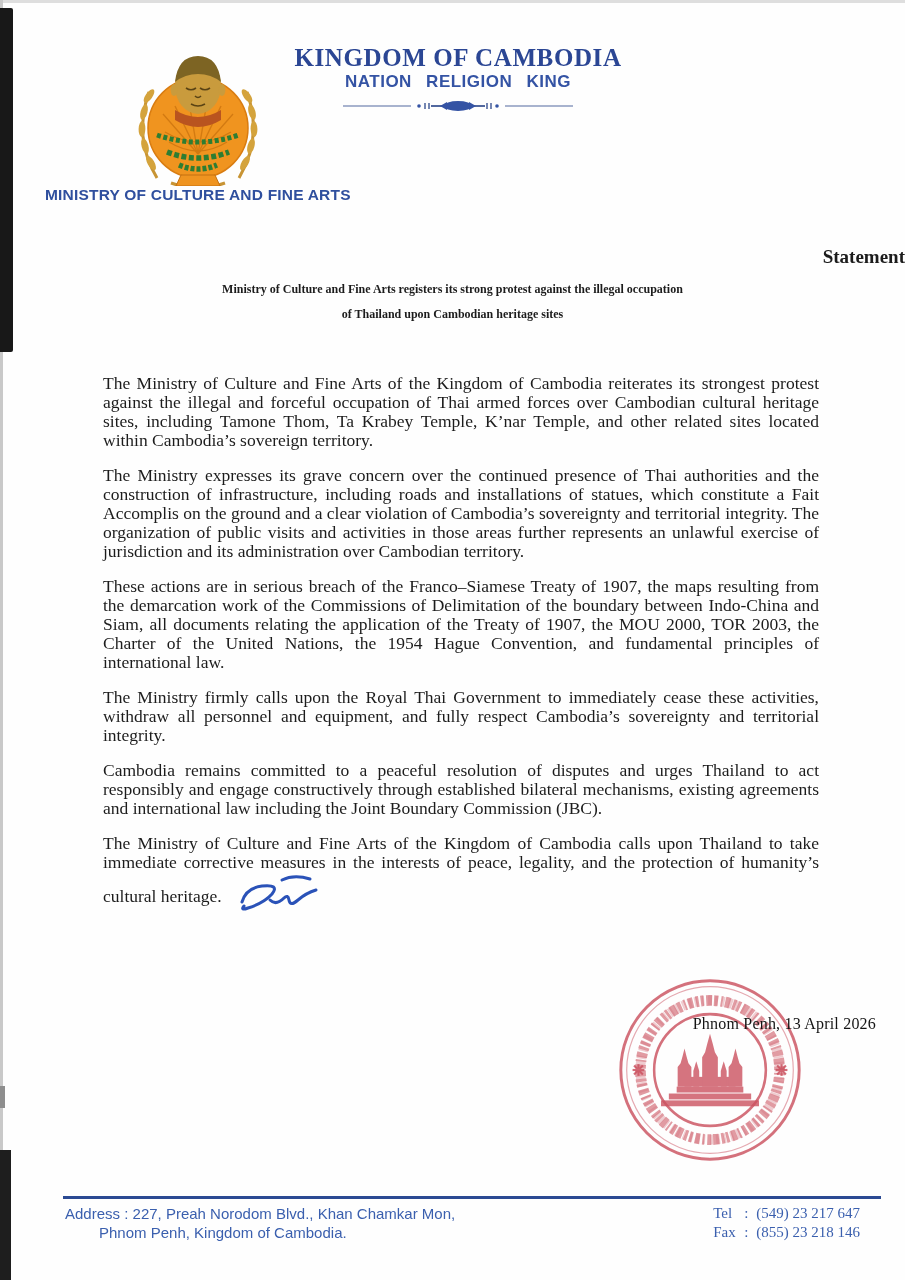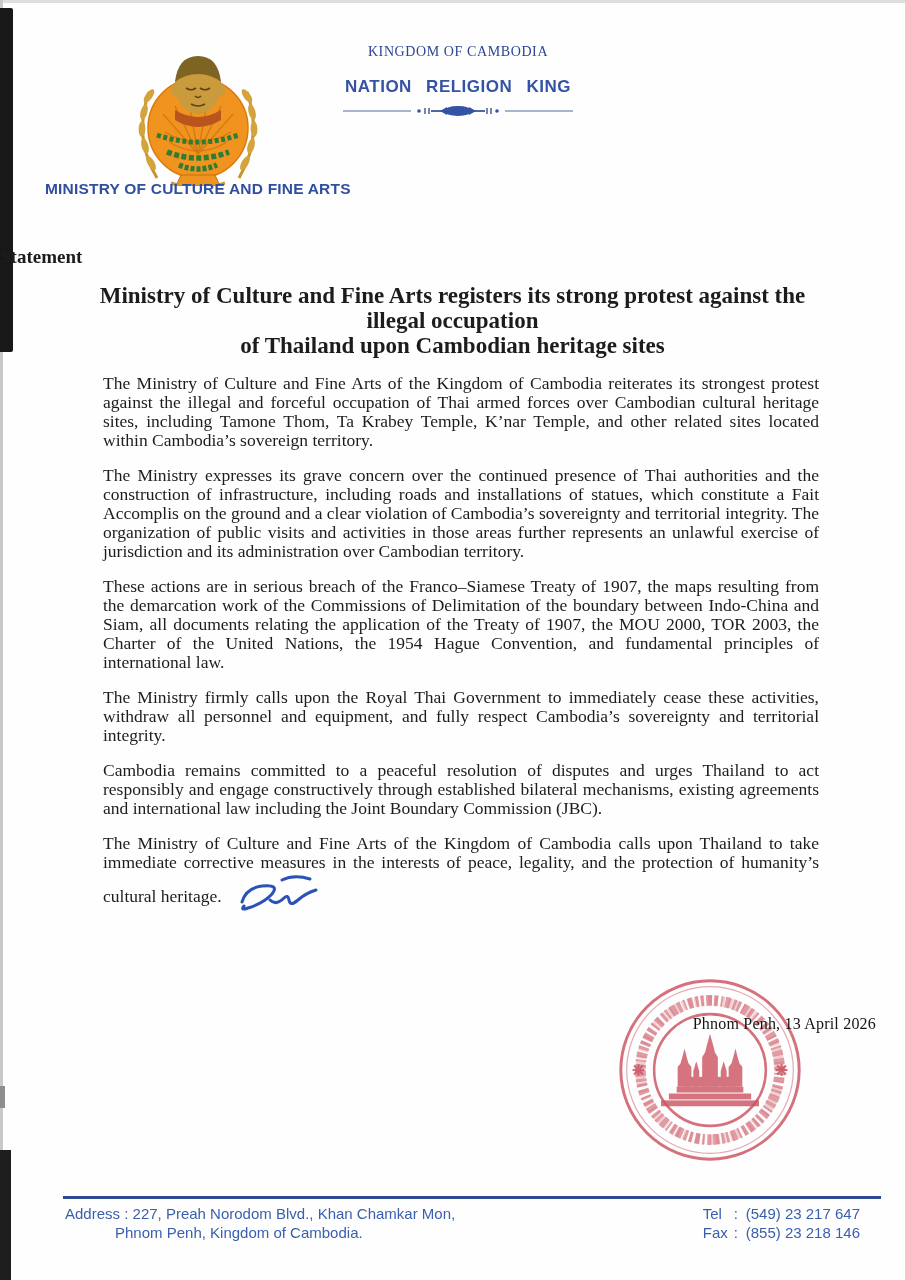--- a/index.html
+++ b/index.html
@@ -11,44 +11,44 @@
   
   .edge-line-top { position: absolute; top: 0; left: 0; width: 905px; height: 3px; background: #dedede; }
   .edge-line-left { position: absolute; top: 0; left: 0; width: 3px; height: 1280px; background: #c9c9c9; }
   .scan-bar-top { position: absolute; top: 8px; left: 0; width: 13px; height: 344px; background: #181818; border-radius: 0 2px 2px 0; }
   .scan-bar-bottom { position: absolute; top: 1150px; left: 0; width: 11px; height: 130px; background: #1e1e1e; }
   .scan-mark { position: absolute; top: 1086px; left: 0; width: 5px; height: 22px; background: #8e8e8e; }
 
   
   .emblem { position: absolute; top: 36px; left: 123px; width: 150px; height: 150px; }
   .header-text { position: absolute; top: 44px; left: 248px; width: 420px; text-align: center; }
-  .kingdom-title { font-family: "Liberation Serif", serif; font-weight: normal; font-size: 14px; letter-spacing: 0.6px; color: #2b4694; }
-  .motto { margin-top: 17px; font-family: "Liberation Sans", sans-serif; font-weight: bold; font-size: 17px; word-spacing: 9px; letter-spacing: 0.5px; color: #3453a4; }
+  .kingdom-title { font-family: "Liberation Serif", serif; font-weight: bold; font-size: 25px; letter-spacing: 0.6px; color: #2b4694; }
+  .motto { font-family: "Liberation Sans", sans-serif; font-weight: bold; font-size: 17px; word-spacing: 9px; letter-spacing: 0.5px; color: #3453a4; }
   .divider-ornament { margin-top: 7px; }
-  .ministry-label { position: absolute; top: 180px; left: 45px; font-family: "Liberation Sans", sans-serif; font-weight: bold; font-size: 15.5px; letter-spacing: 0.2px; color: #2f4f9e; }
-
-  
-  .doc-title { position: absolute; top: 246px; left: 0; width: 905px; text-align: left; font-weight: bold; font-size: 19px; }
-  .doc-headline { position: absolute; top: 283px; left: 85px; width: 735px; text-align: center; font-weight: bold; font-size: 23px; line-height: 25px; }
+  .ministry-label { position: absolute; top: 186px; left: 45px; font-family: "Liberation Sans", sans-serif; font-weight: bold; font-size: 15.5px; letter-spacing: 0.2px; color: #2f4f9e; }
+
+  
+  .doc-title { position: absolute; top: 246px; left: 0; width: 905px; text-align: right; font-weight: bold; font-size: 19px; }
+  .doc-headline { position: absolute; top: 277px; left: 85px; width: 735px; text-align: center; font-weight: bold; font-size: 12px; line-height: 25px; }
 
   .body-text { position: absolute; top: 374px; left: 103px; width: 716px; }
   .para { font-size: 17.5px; line-height: 19px; text-align: justify; margin-bottom: 16px; }
   .para:last-child { margin-bottom: 0; }
   .signature { display: inline-block; vertical-align: -16px; margin-left: 14px; }
 
   
   .stamp { position: absolute; top: 972px; left: 612px; width: 196px; height: 196px; mix-blend-mode: multiply; z-index: 3; }
   .dateline { position: absolute; top: 1015px; right: 29px; font-size: 16px; color: #141414; z-index: 4; letter-spacing: 0.2px; }
 
   
   .footer-rule { position: absolute; top: 1196px; left: 63px; width: 818px; height: 2.5px; background: #2b4a93; }
   .footer { position: absolute; top: 1204px; left: 0; width: 905px; font-family: "Liberation Sans", sans-serif; font-size: 15px; color: #3a5fae; line-height: 19px; }
   .footer-address { position: absolute; left: 65px; top: 0; }
-  .footer-address .addr-line2 { margin-left: 50px; }
-  .footer-contact { position: absolute; right: 45px; top: 0; }
+  .footer-address .addr-line2 { margin-left: 34px; }
+  .footer-contact { position: absolute; right: 45px; top: 0; font-family: Liberation Serif, serif; }
   .footer-contact .row { display: flex; }
   .flabel { width: 31px; }
   .fcolon { width: 12px; }
 </style>
 </head>
 <body>
 
 <div class="page">
 
   <div class="edge-line-top"></div>

